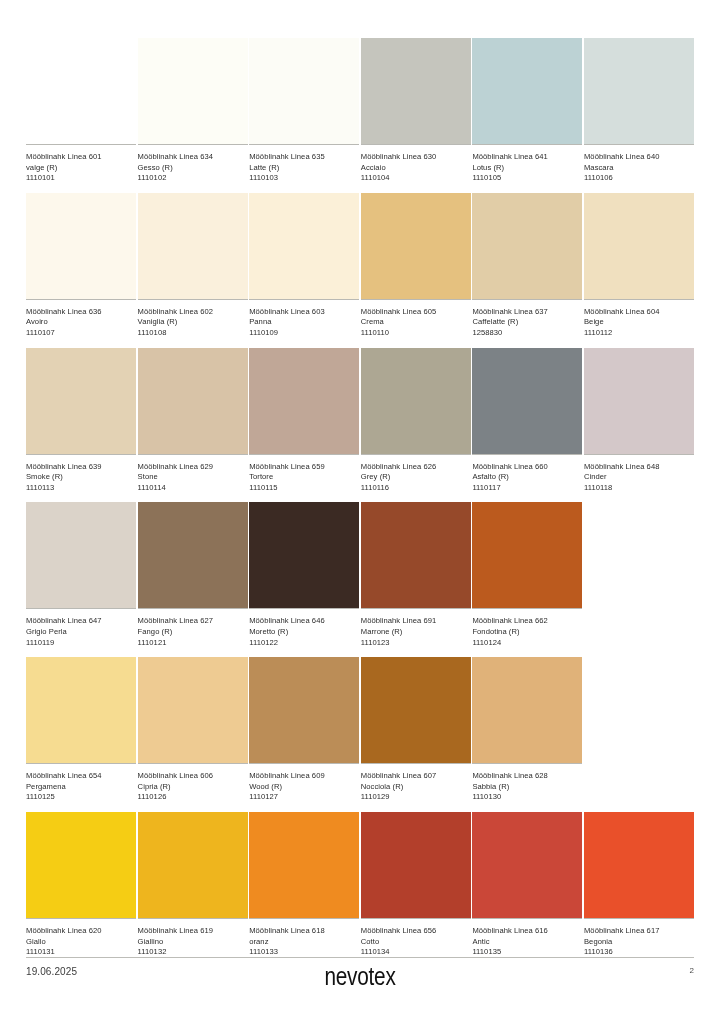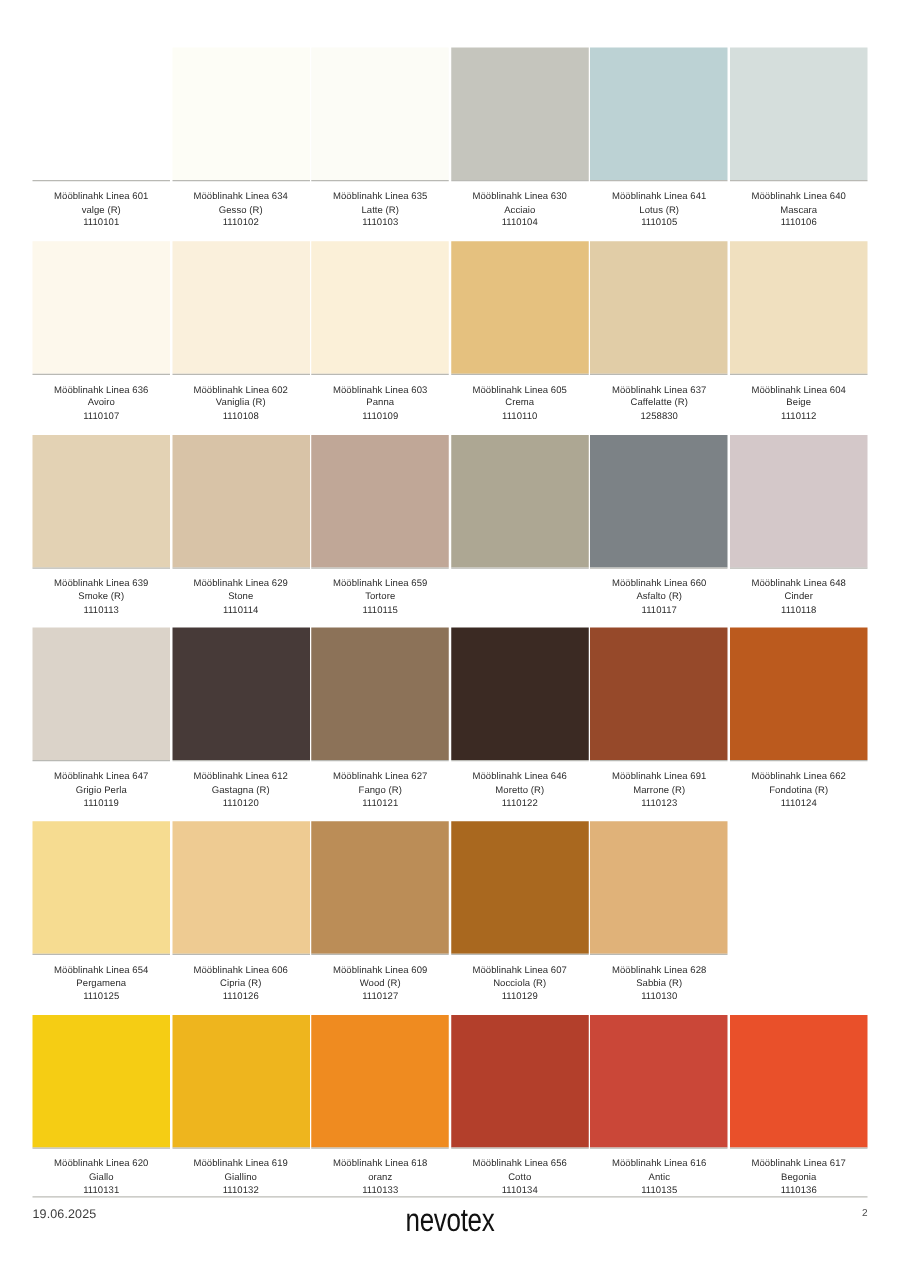--- a/index.html
+++ b/index.html
@@ -25,21 +25,20 @@
   .grid {
     position: absolute;
     top: 38px;
     left: 26px;
     width: 668px;
   }
   .row {
     display: flex;
     width: 100%;
     margin-bottom: 9px;
-    text-align: center;
   }
   .cell {
     width: 110px;
     margin-right: 1.6px;
     box-sizing: border-box;
   }
   .cell:last-child { margin-right: 0; }
   .swatch {
     width: 110px;
     height: 106px;
@@ -253,20 +252,25 @@
         <div class="divider"></div>
         <div class="label">
           <span class="ln">Mööblinahk Linea 659</span>
           <span class="ln">Tortore</span>
           <span class="ln">1110115</span>
         </div>
       </div>
       <div class="cell">
         <div class="swatch" style="background: rgb(173, 167, 147);"></div>
         <div class="divider"></div>
+        <div class="label">
+          <span class="ln">Mööblinahk Linea 626</span>
+          <span class="ln">Grey (R)</span>
+          <span class="ln">1110116</span>
+        </div>
       </div>
       <div class="cell">
         <div class="swatch" style="background: rgb(124, 130, 134);"></div>
         <div class="divider"></div>
         <div class="label">
           <span class="ln">Mööblinahk Linea 660</span>
           <span class="ln">Asfalto (R)</span>
           <span class="ln">1110117</span>
         </div>
       </div>
@@ -282,29 +286,20 @@
     </div>
 
     <div class="row">
       <div class="cell">
         <div class="swatch" style="background: rgb(219, 211, 201);"></div>
         <div class="divider"></div>
         <div class="label">
           <span class="ln">Mööblinahk Linea 647</span>
           <span class="ln">Grigio Perla</span>
           <span class="ln">1110119</span>
-        </div>
-      </div>
-      <div class="cell">
-        <div class="swatch" style="background: rgb(71, 58, 56);"></div>
-        <div class="divider"></div>
-        <div class="label">
-          <span class="ln">Mööblinahk Linea 612</span>
-          <span class="ln">Gastagna (R)</span>
-          <span class="ln">1110120</span>
         </div>
       </div>
       <div class="cell">
         <div class="swatch" style="background: rgb(140, 114, 88);"></div>
         <div class="divider"></div>
         <div class="label">
           <span class="ln">Mööblinahk Linea 627</span>
           <span class="ln">Fango (R)</span>
           <span class="ln">1110121</span>
         </div>

